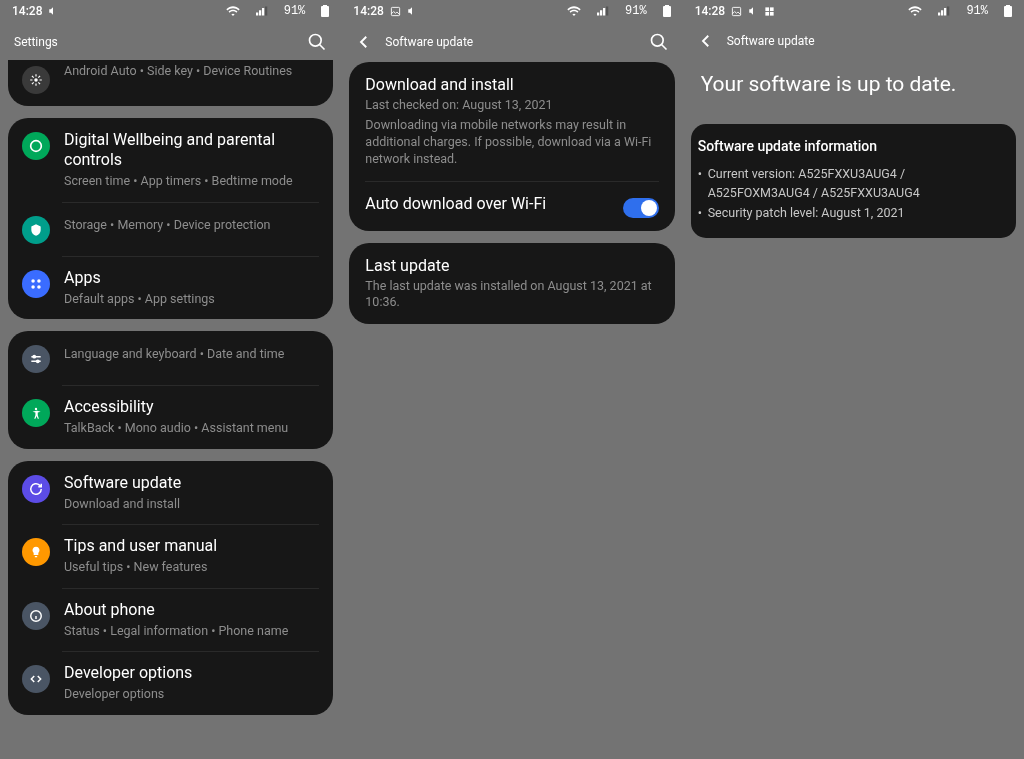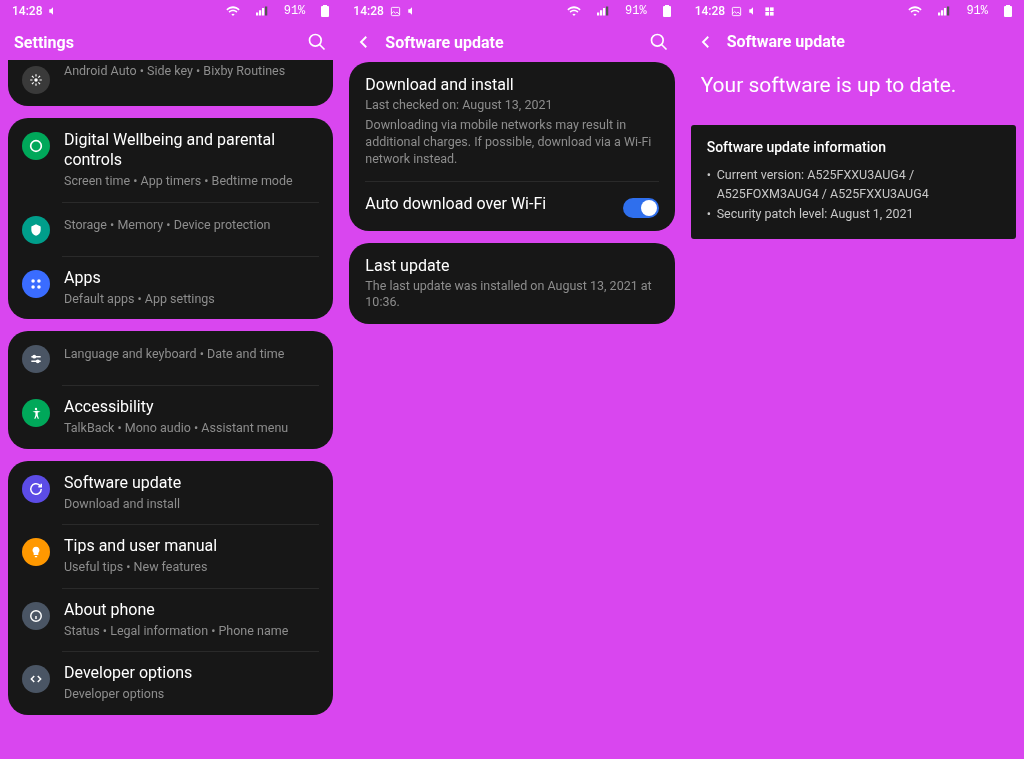--- a/index.html
+++ b/index.html
@@ -8,21 +8,21 @@
     color: #fff;
     font-family: -apple-system, BlinkMacSystemFont, "Segoe UI", Roboto, Arial, sans-serif;
     width: 1024px;
     height: 759px;
     display: flex;
     overflow: hidden;
   }
   .screen {
     width: 341.33px;
     height: 759px;
-    background: #d946ef;
+    background: #737373;
     position: relative;
     overflow: hidden;
     flex-shrink: 0;
   }
   .status-bar {
     height: 22px;
     display: flex;
     justify-content: space-between;
     align-items: center;
     padding: 0 12px;
@@ -32,22 +32,22 @@
   .status-left { display: flex; align-items: center; gap: 6px; }
   .status-right { display: flex; align-items: center; gap: 16px; font-family: Liberation Mono, monospace; }
   .status-icon { display: inline-flex; align-items: center; }
   .header {
     display: flex;
     align-items: center;
     padding: 10px 14px;
     gap: 12px;
   }
   .header-title {
-    font-size: 16px;
-    font-weight: 700;
+    font-size: 12px;
+    font-weight: 400;
     flex: 1;
   }
   .search-btn { width: 20px; height: 20px; }
   .back-btn { width: 18px; height: 18px; }
   .content { padding: 0 8px 10px 8px; }
   .card {
     background: #171717;
     border-radius: 20px;
     margin-bottom: 12px;
     overflow: hidden;
@@ -98,21 +98,21 @@
   .toggle {
     width: 36px; height: 20px; border-radius: 20px;
     background: #2f6fed; position: relative; margin-top: 4px;
     flex-shrink:0;
   }
   .toggle::after {
     content:""; position:absolute; right:2px; top:2px;
     width:16px; height:16px; border-radius:50%; background:#fff;
   }
   .headline { font-size: 21px; font-weight: 400; padding: 12px 18px 28px 18px; }
-  .info-card { background:#171717; border-radius:3px; margin:0 8px 4px 8px; padding:14px 16px 16px 16px;}
+  .info-card { background:#171717; border-radius:15px; margin:0 8px 4px 8px; padding:14px 16px 16px 7px;}
   .info-title { font-size:14px; font-weight:500; margin-bottom:10px;}
   .info-line { font-size:12.5px; color:#c7c7c7; line-height:1.55; padding-left:10px; position:relative;}
   .info-line::before { content:"•"; position:absolute; left:0; }
   .partial-row { padding-top:4px; }
   .partial-row .item-title { font-size:15px; color:#bbb; margin-top:-4px; }
   svg { display:block; }
 </style>
 </head>
 <body>
 
@@ -165,21 +165,21 @@
     <div class="card partial-top">
       <div class="list-item partial-row">
         <div class="item-icon" style="background:#3a3a3a">
           <svg width="14" height="14" viewBox="0 0 24 24" fill="#fff">
               <circle cx="12" cy="12" r="3"></circle>
               <path d="M12 2v4m0 12v4M2 12h4m12 0h4M5 5l3 3m8 8l3 3M5 19l3-3m8-8l3-3" stroke="#fff" stroke-width="2"></path>
             </svg>
         </div>
         <div class="item-text">
           <div class="item-title" style="visibility:hidden;height:0;"></div>
-          <div class="item-sub">Android Auto  •  Side key  •  Bixby Routines</div>
+          <div class="item-sub">Android Auto  •  Side key  •  Device Routines</div>
         </div>
       </div>
     </div>
 
     <div class="card">
       <div class="list-item">
         <div class="item-icon" style="background:#00a85a">
           <svg width="16" height="16" viewBox="0 0 24 24" fill="none" stroke="#fff" stroke-width="2.5">
               <circle cx="12" cy="12" r="8"></circle>
             </svg>

